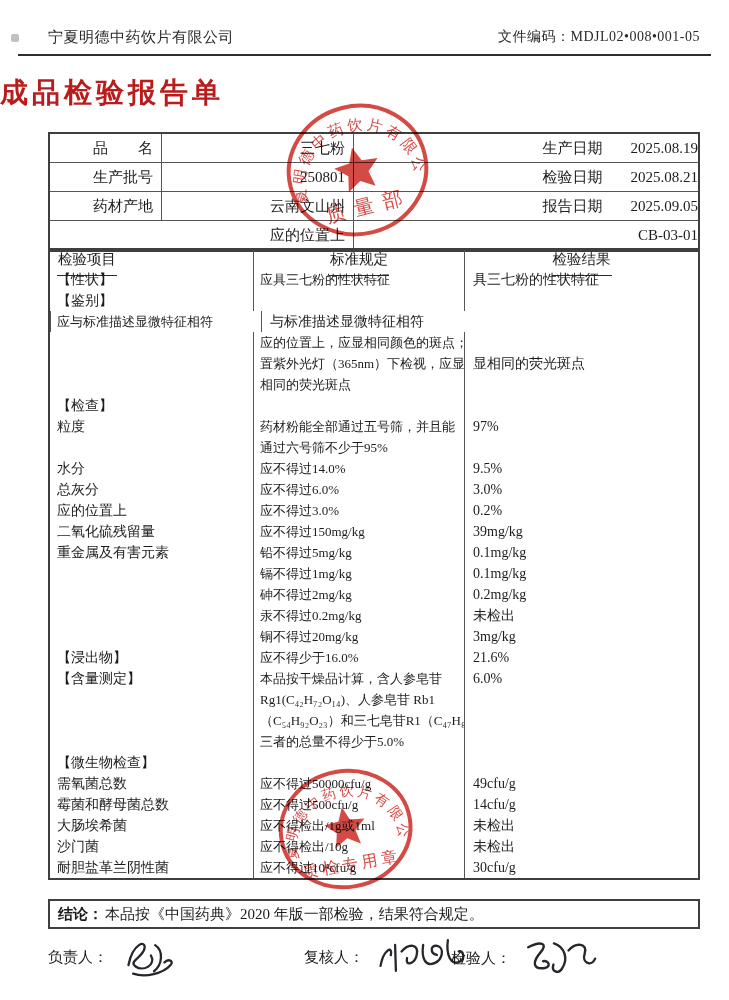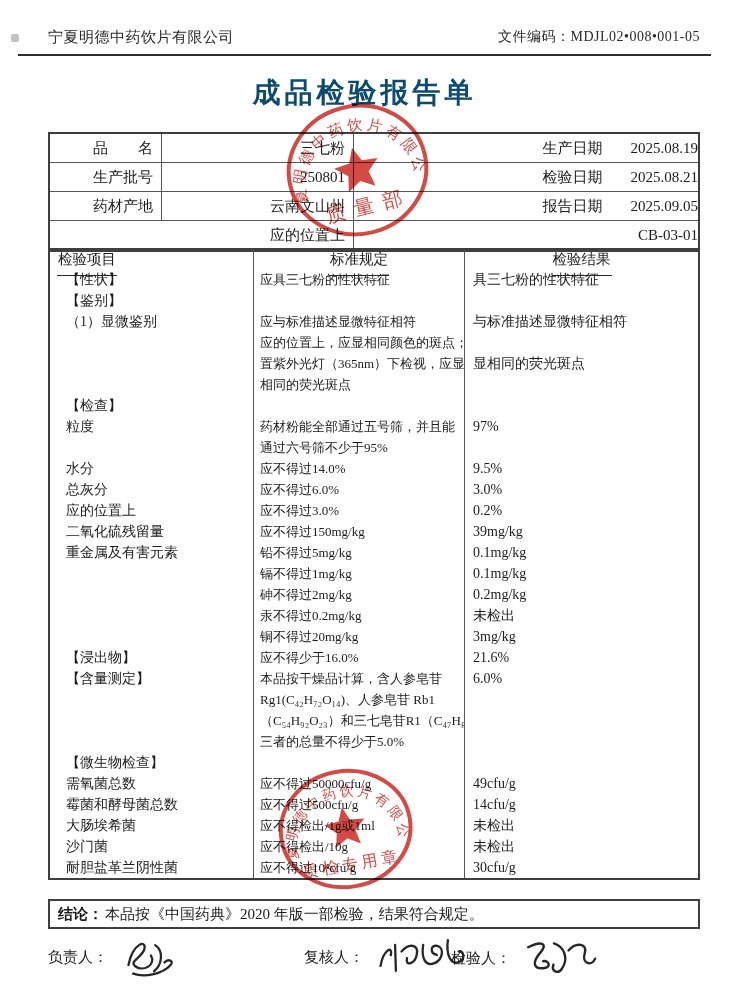--- a/index.html
+++ b/index.html
@@ -7,22 +7,22 @@
         font-family:"Liberation Serif","DejaVu Serif",serif;color:#1c1c1c;overflow:hidden;}
 
   
   .doc-header{position:absolute;left:48px;top:28px;width:652px;display:flex;
               justify-content:space-between;font-size:15px;letter-spacing:.5px;color:#2a2a2a;}
   .doc-code{font-size:14px;}
   .header-rule{position:absolute;left:18px;top:54px;width:693px;height:2px;background:#2e2e2e;}
   .scan-artifact{position:absolute;left:11px;top:34px;width:8px;height:8px;background:#9a9a9a;
                  border-radius:2px;opacity:.6;}
 
-  .title{position:absolute;left:0;top:74px;width:729px;text-align:center;font-size:28px;
-         font-weight:bold;letter-spacing:4px;color:#0c4a6e;}
+  .title{position:absolute;left:0;top:74px;width:729px;text-align:left;font-size:28px;
+         font-weight:bold;letter-spacing:4px;color:#b91c1c;}
 
   
   .info-table{position:absolute;left:48px;top:132px;width:652px;border:2px solid #3f3f3f;
               box-sizing:border-box;font-size:15px;}
   .irow{display:flex;height:29px;line-height:28px;border-bottom:1px solid #565656;box-sizing:border-box;text-align:right;}
   .irow.last{border-bottom:none;}
   .ic{box-sizing:border-box;overflow:hidden;white-space:nowrap;}
   .l1{width:112px;border-right:1px solid #565656;padding:0 8px;}
   .v1{width:192px;border-right:1px solid #565656;padding:0 8px;}
   .rhalf{flex:1;padding-left:6px;}
@@ -33,21 +33,21 @@
 
   
   .insp{position:absolute;left:48px;top:248px;width:652px;border:2px solid #3f3f3f;
         box-sizing:border-box;}
   .thead{display:flex;height:19px;line-height:18px;font-size:14.5px;}
   .h1{width:203px;box-sizing:border-box;padding-left:7px;}
   .h2{width:211px;box-sizing:border-box;border-left:1px solid #565656;text-align:center;}
   .h3{flex:1;box-sizing:border-box;border-left:1px solid #565656;text-align:center;}
   .hu{border-bottom:1px solid #2b2b2b;padding:0 1px 8px 1px;}
   .tline{display:flex;height:21px;line-height:21px;}
-  .c1{width:203px;box-sizing:border-box;padding-left:16px;font-size:14px;
+  .c1{width:203px;box-sizing:border-box;padding-left:7px;font-size:14px;
       overflow:hidden;white-space:nowrap;}
   .c2{width:211px;box-sizing:border-box;border-left:1px solid #565656;padding-left:6px;
       font-size:13px;overflow:hidden;white-space:nowrap;}
   .c3{flex:1;box-sizing:border-box;border-left:1px solid #565656;padding-left:8px;
       font-size:14px;overflow:hidden;white-space:nowrap;}
 
   
   .conclusion{position:absolute;left:48px;top:899px;width:652px;height:30px;
               border:2px solid #3f3f3f;box-sizing:border-box;line-height:26px;
               padding-left:8px;font-size:15px;}
@@ -110,21 +110,20 @@
           <div class="c1">【性状】</div>
           <div class="c2">应具三七粉的性状特征</div>
           <div class="c3">具三七粉的性状特征</div>
         </div>
         <div class="tline">
           <div class="c1">【鉴别】</div>
           <div class="c2"></div>
           <div class="c3"></div>
         </div>
         <div class="tline">
-          <div class="c1">（1）显微鉴别</div>
           <div class="c2">应与标准描述显微特征相符</div>
           <div class="c3">与标准描述显微特征相符</div>
         </div>
         <div class="tline">
           <div class="c1"></div>
           <div class="c2">应的位置上，应显相同颜色的斑点；</div>
           <div class="c3"></div>
         </div>
         <div class="tline">
           <div class="c1"></div>

